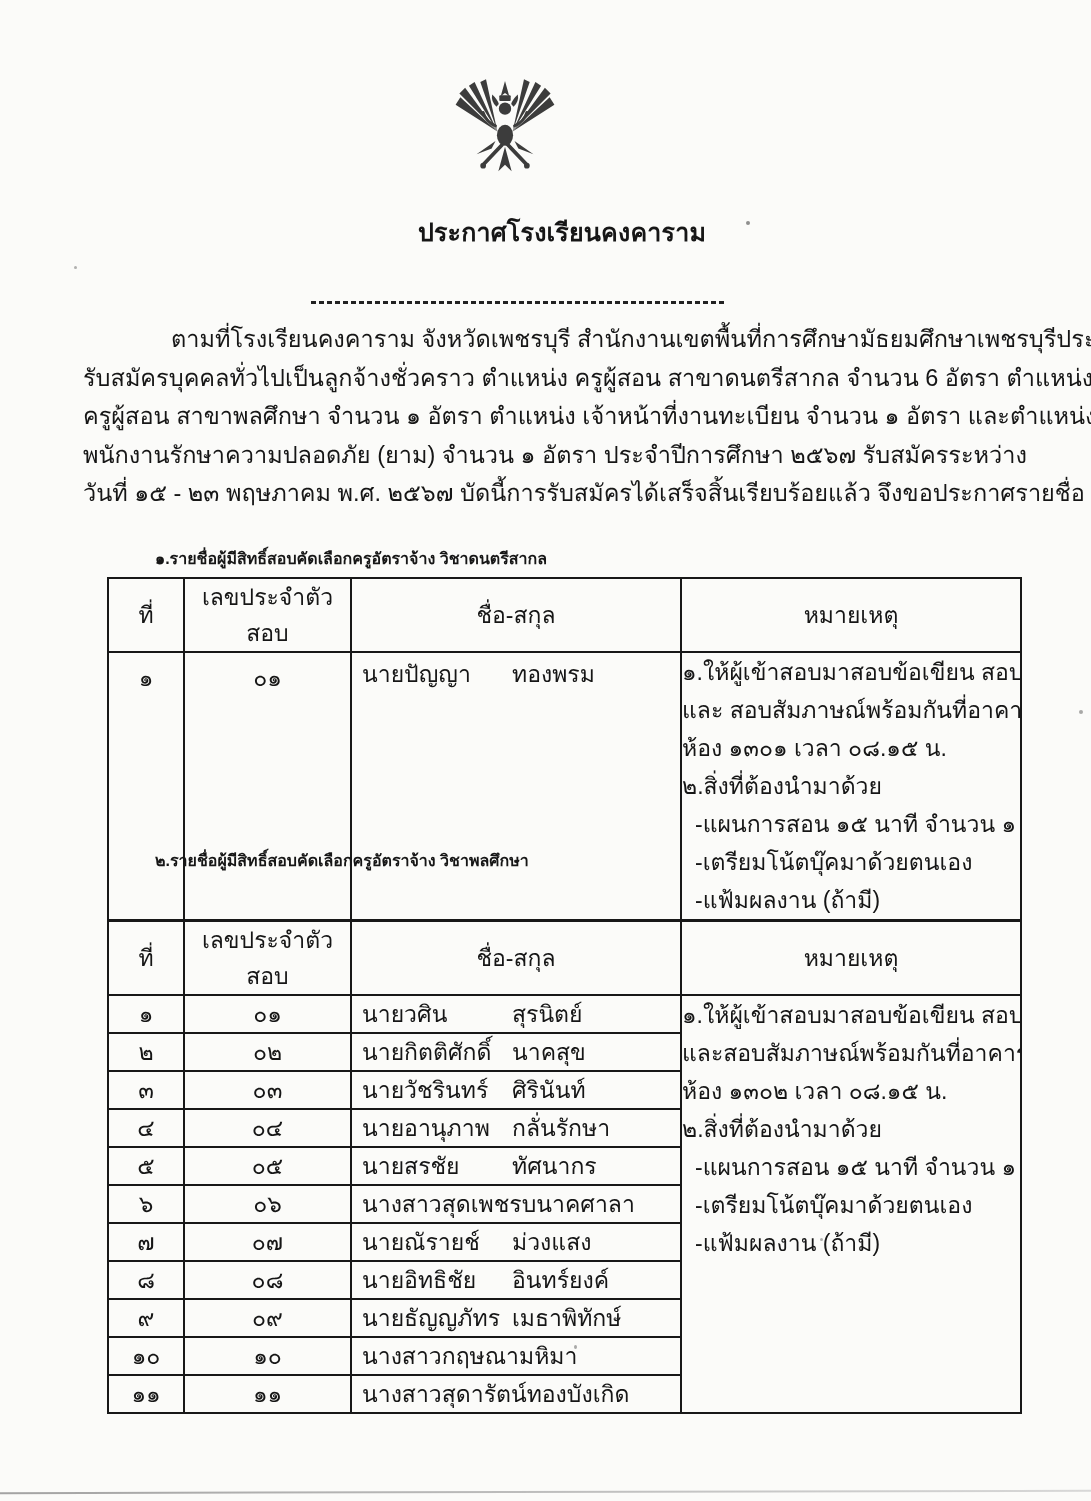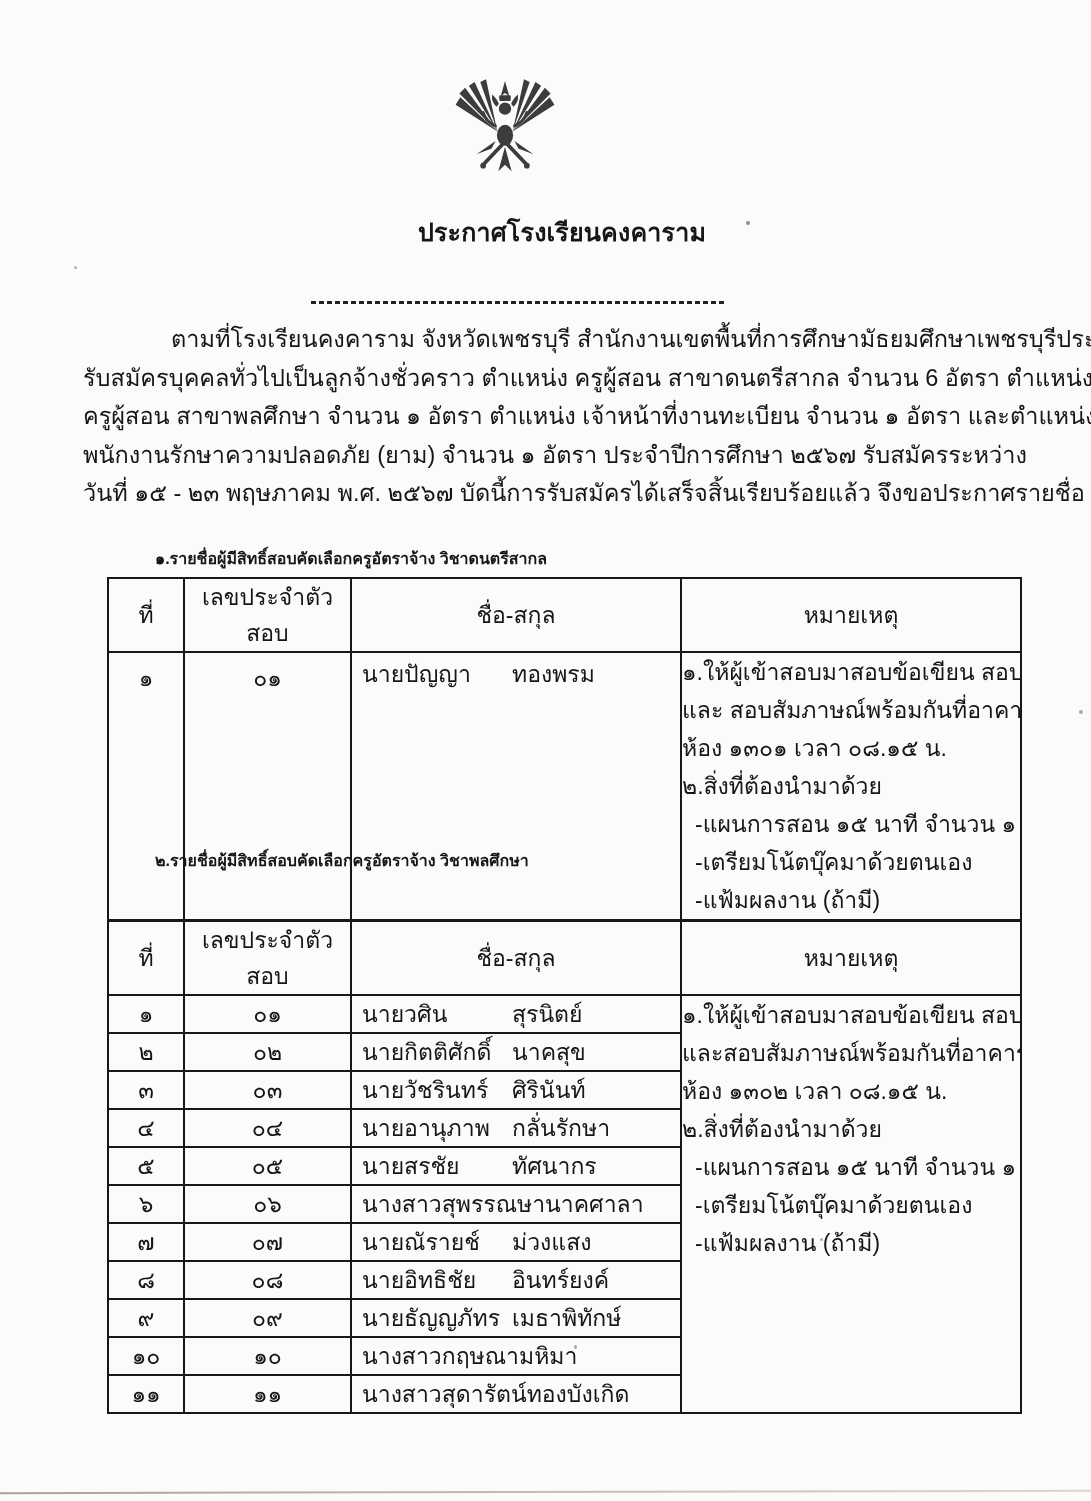--- a/index.html
+++ b/index.html
@@ -211,21 +211,21 @@
         <span class="fn">นายสรชัย</span>
         <span class="ln">ทัศนากร</span>
       </div>
     </td>
   </tr>
   <tr class="body-row">
     <td class="no-cell">๖</td>
     <td class="exam-cell">๐๖</td>
     <td class="name-cell">
       <div class="name-wrap">
-        <span class="fn">นางสาวสุพรรณษา</span>
+        <span class="fn">นางสาวสุดเพชรบ</span>
         <span class="ln">นาคศาลา</span>
       </div>
     </td>
   </tr>
   <tr class="body-row">
     <td class="no-cell">๗</td>
     <td class="exam-cell">๐๗</td>
     <td class="name-cell">
       <div class="name-wrap">
         <span class="fn">นายณัรายช์</span>

